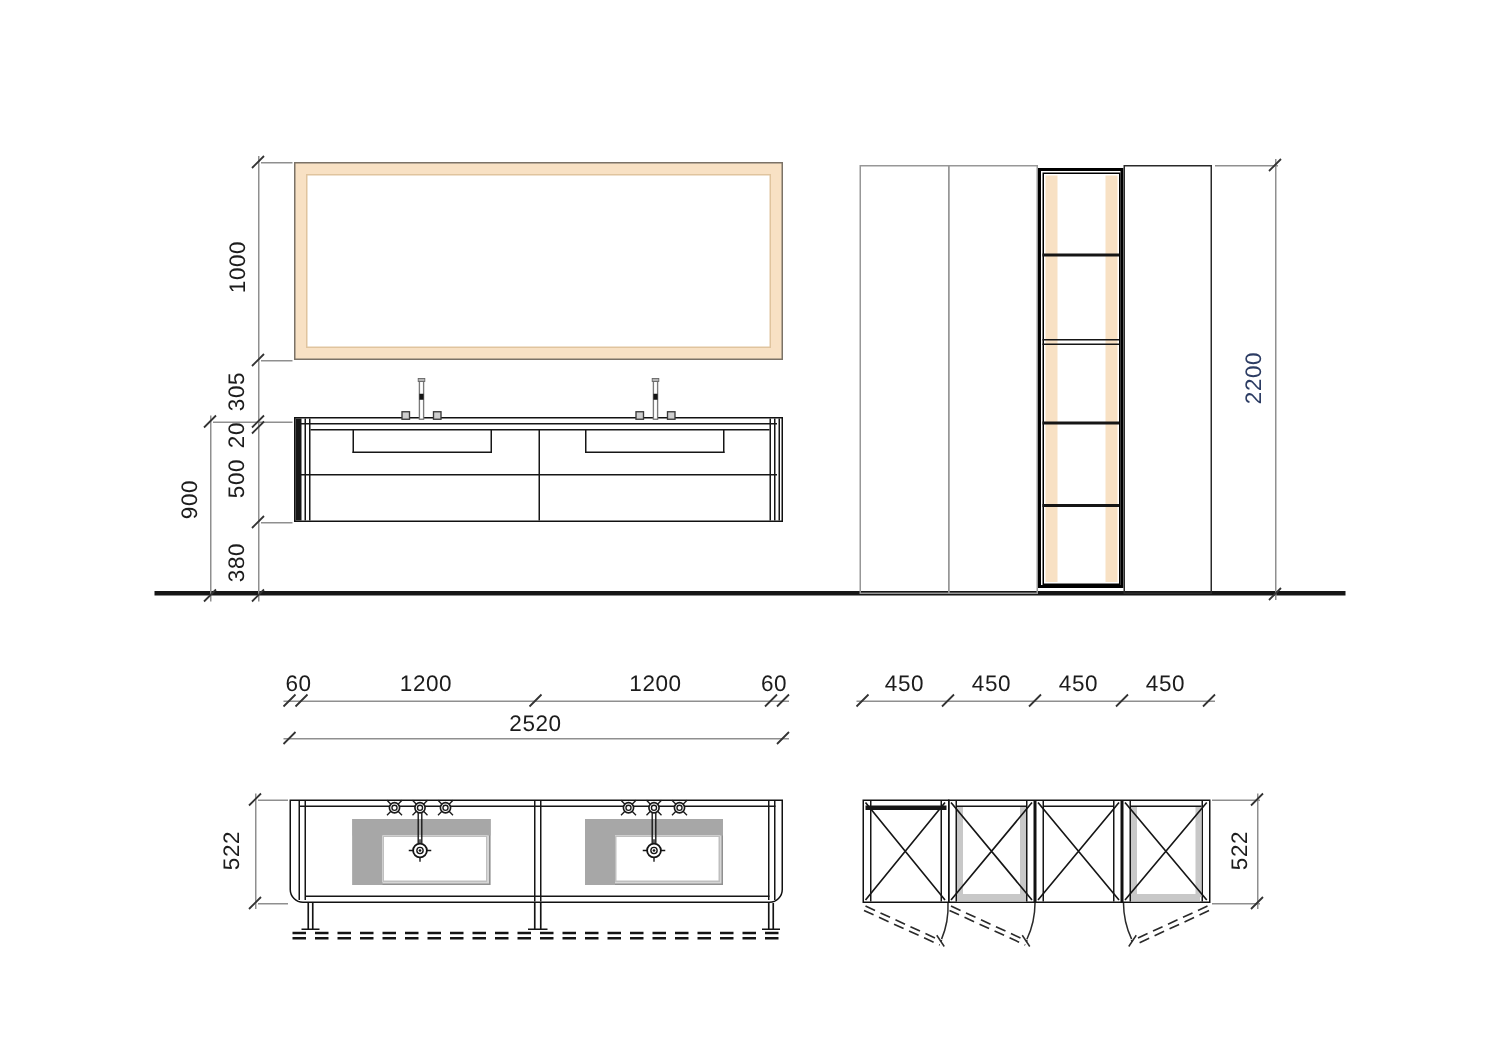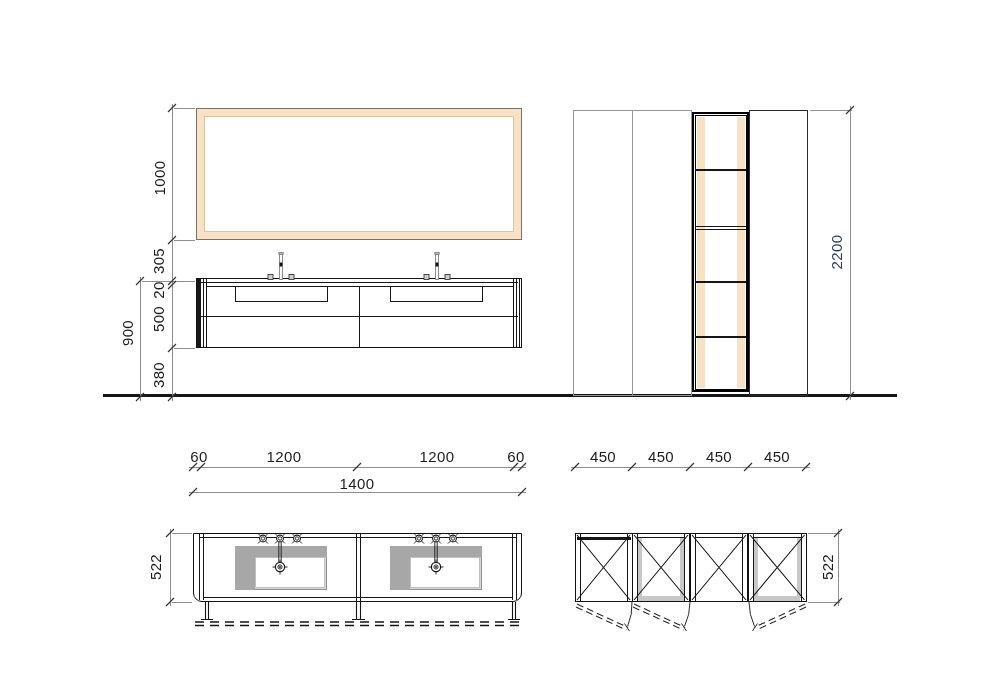--- a/index.html
+++ b/index.html
@@ -210,21 +210,21 @@
   <div class="dim vdim" style="left:158px;top:290px;">20</div>
   <div class="dim vdim" style="left:158px;top:319px;">500</div>
   <div class="dim vdim" style="left:158px;top:375px;">380</div>
   <div class="dim vdim" style="left:127px;top:333px;">900</div>
   <div class="dim vdim blue" style="left:836px;top:252px;">2200</div>
 
   <div class="dim" style="left:199px;top:456px;">60</div>
   <div class="dim" style="left:284px;top:456px;">1200</div>
   <div class="dim" style="left:437px;top:456px;">1200</div>
   <div class="dim" style="left:516px;top:456px;">60</div>
-  <div class="dim" style="left:357px;top:483px;">1400</div>
+  <div class="dim" style="left:357px;top:483px;">2520</div>
   <div class="dim vdim" style="left:155px;top:567px;">522</div>
 
   <div class="dim" style="left:603px;top:456px;">450</div>
   <div class="dim" style="left:661px;top:456px;">450</div>
   <div class="dim" style="left:719px;top:456px;">450</div>
   <div class="dim" style="left:777px;top:456px;">450</div>
   <div class="dim vdim" style="left:827px;top:567px;">522</div>
 
 </div>
 

